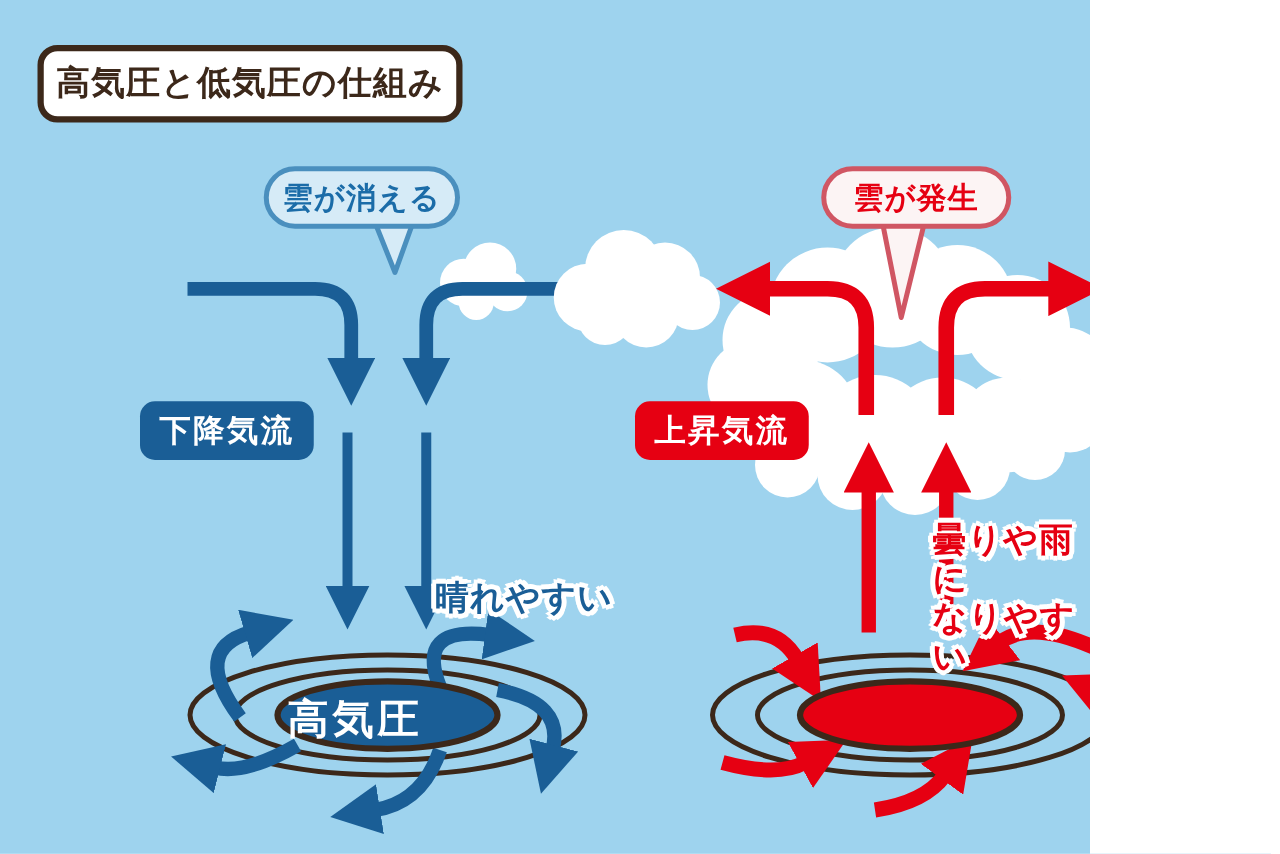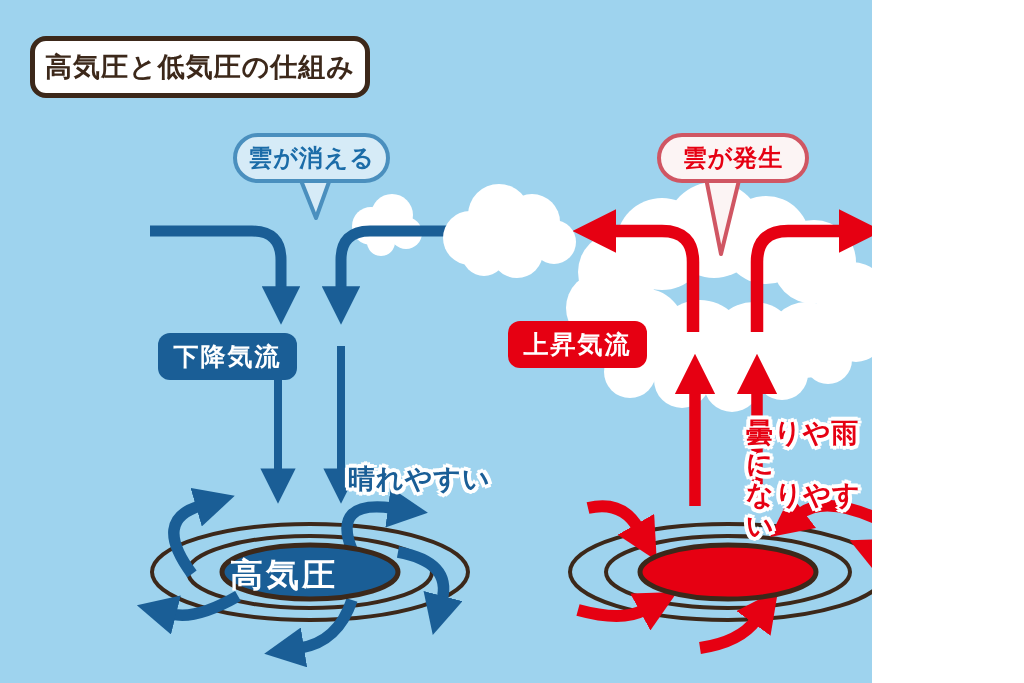--- a/index.html
+++ b/index.html
@@ -26,35 +26,35 @@
     left:30px;top:36px;width:340px;height:62px;
     background:#fff;border:5px solid var(--brown);border-radius:16px;
     color:var(--brown);font-size:27px;font-weight:bold;
     text-align:center;line-height:52px;letter-spacing:1px;
   }
   .bubble{
     height:50px;border-radius:26px;font-size:24px;font-weight:bold;
     text-align:center;line-height:43px;letter-spacing:1px;
   }
   .bubble.blue{
-    left:233px;top:133px;width:157px;
+    left:211px;top:133px;width:157px;
     background:var(--bubble-blue-fill);border:4px solid var(--bubble-blue-border);
     color:var(--bubble-blue-text);
   }
   .bubble.red{
     left:657px;top:133px;width:152px;
     background:var(--bubble-red-fill);border:4px solid var(--bubble-red-border);
     color:var(--red);
   }
   .flow-label{
     width:139px;height:47px;border-radius:12px;
     color:#fff;font-size:25px;font-weight:bold;
     text-align:center;line-height:47px;letter-spacing:2px;
   }
-  .flow-label.blue{left:112px;top:333px;background:var(--blue);margin-left:46px;}
+  .flow-label.blue{left:112px;top:321px;background:var(--blue);}
   .flow-label.red{left:508px;top:321px;background:var(--red);}
   .weather-note{
     font-size:27px;font-weight:bold;letter-spacing:1px;line-height:31px;
     text-shadow:
       -3px -3px 0 #fff, 3px -3px 0 #fff, -3px 3px 0 #fff, 3px 3px 0 #fff,
       -4px 0 0 #fff, 4px 0 0 #fff, 0 -4px 0 #fff, 0 4px 0 #fff,
       -3px 0 0 #fff, 3px 0 0 #fff, 0 3px 0 #fff, 0 -3px 0 #fff;
   }
   .weather-note.blue{left:348px;top:425px;color:var(--blue);margin-top:38px;}
   .weather-note.red{left:746px;top:417px;color:var(--red);}

